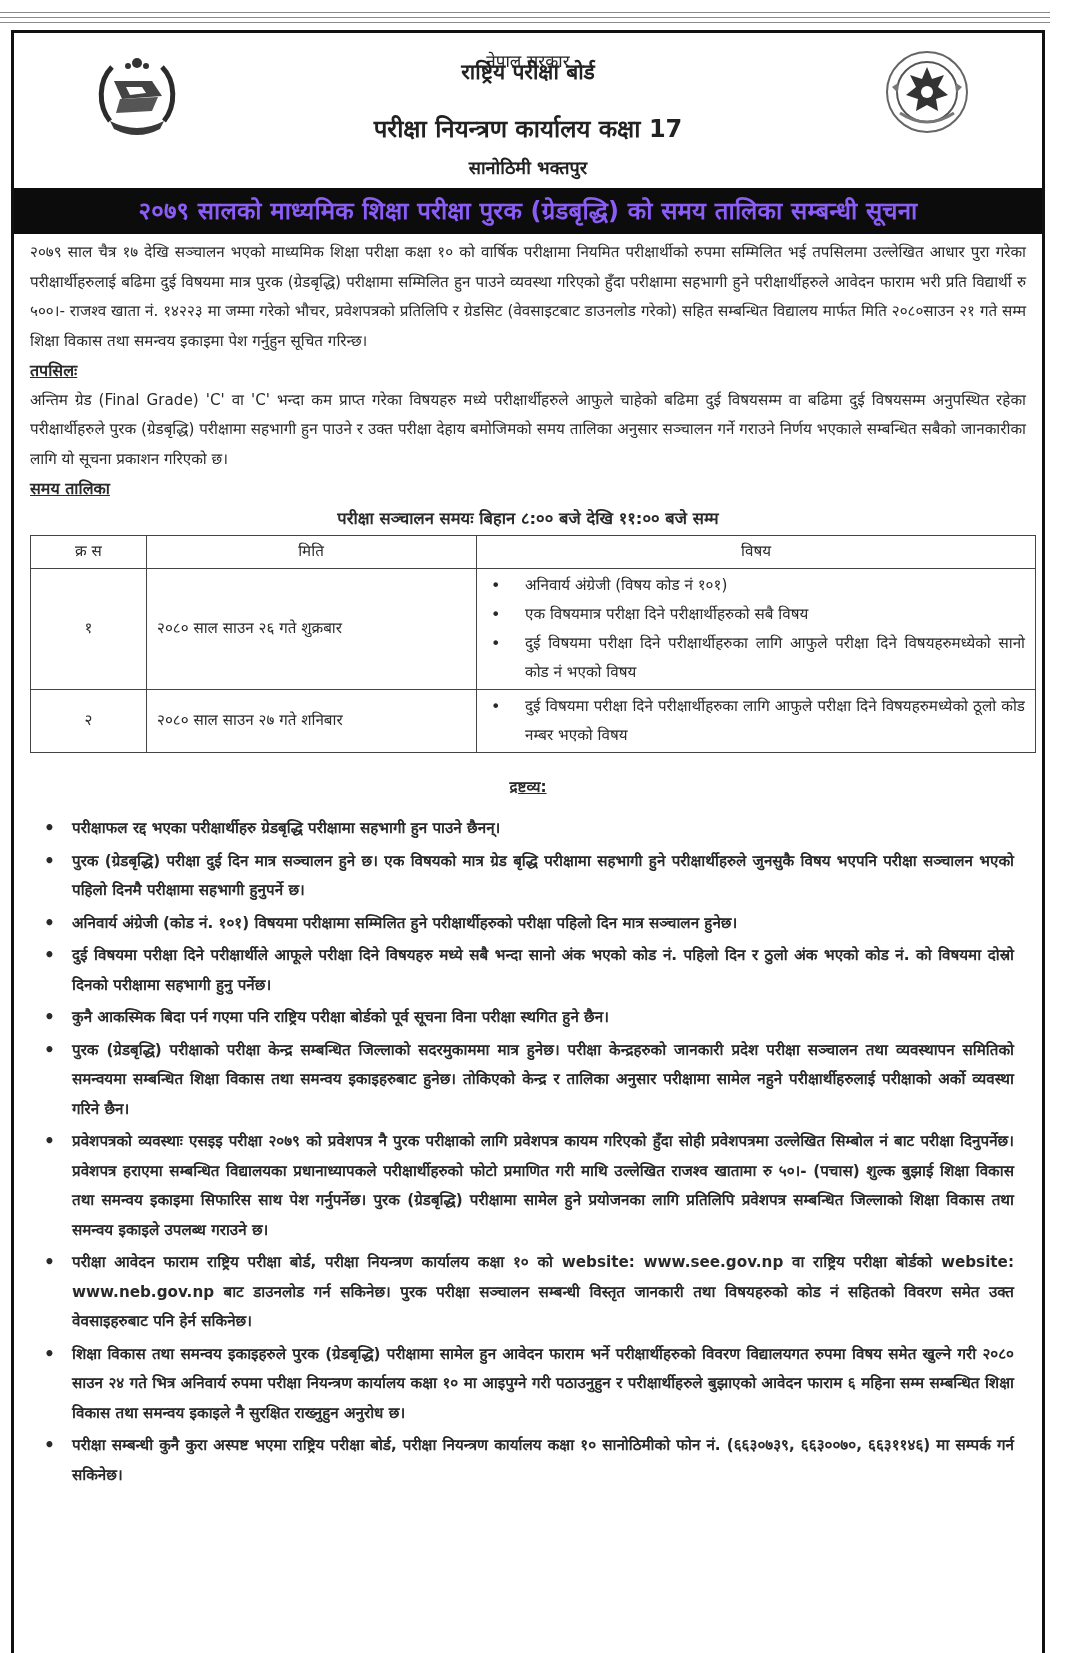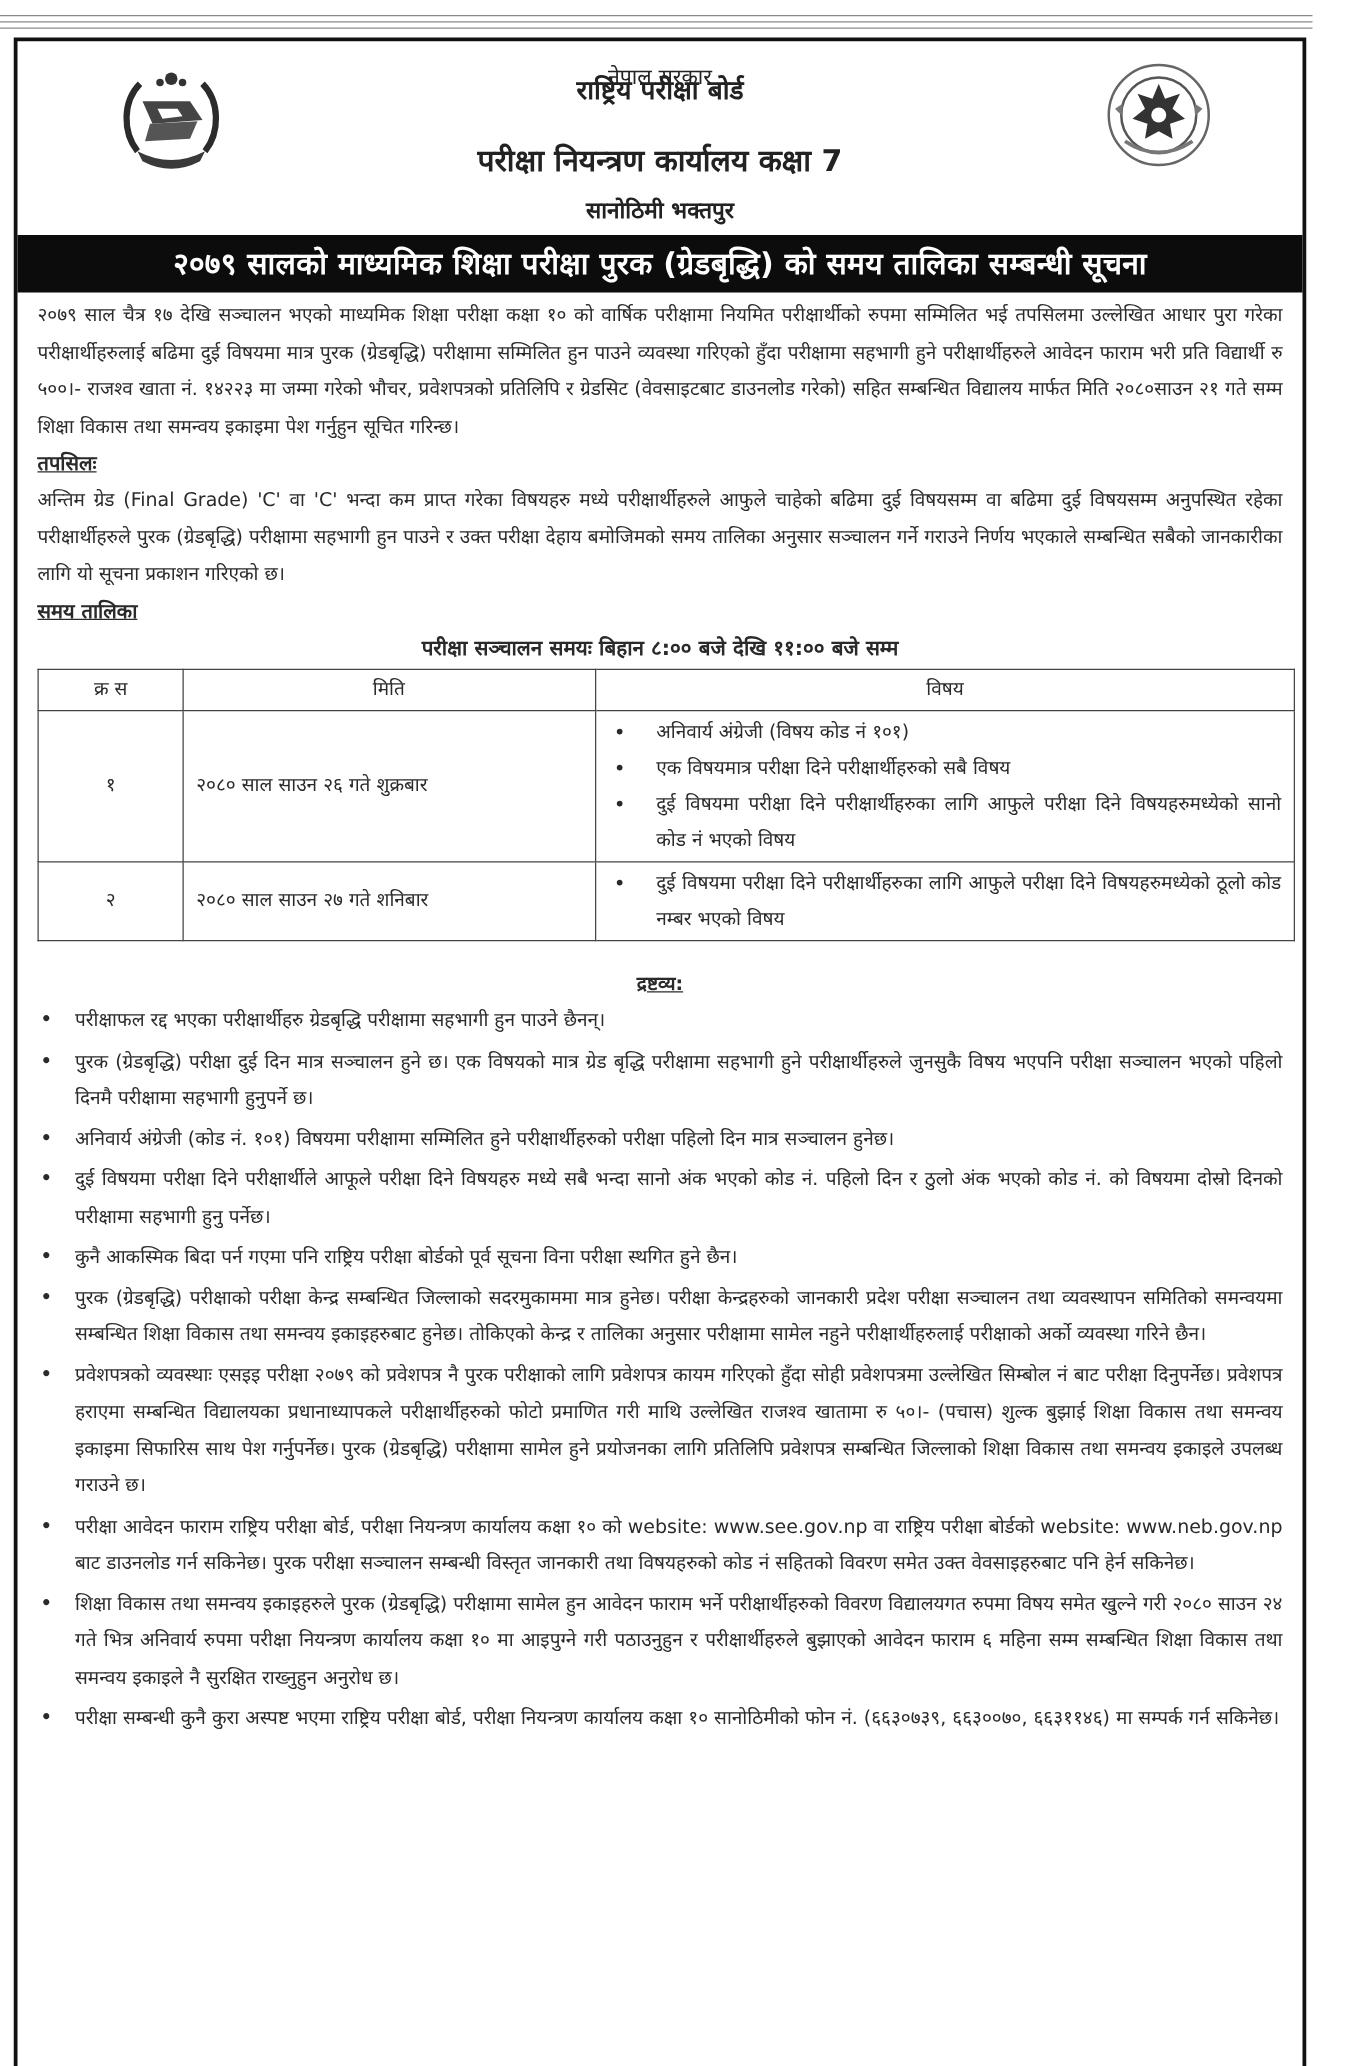--- a/index.html
+++ b/index.html
@@ -17,39 +17,39 @@
   .header { position: relative; height: 155px; text-align: center; }
   .logo { position: absolute; top: 18px; width: 90px; height: 90px; }
   .logo-left { left: 78px; }
   .logo-right { left: 868px; top: 14px; }
   .h-line { position: absolute; left: 0; right: 0; text-align: center; color: #222; }
   .h1 { top: 16px; font-size: 17px; }
   .h2 { top: 24px; font-size: 21px; font-weight: bold; }
   .h3 { top: 78px; font-size: 24px; font-weight: bold; }
   .h4 { top: 122px; font-size: 18px; font-weight: bold; }
   .title-bar {
-    background: #0c0c0c; color: #ffffff; height: 46px; line-height: 46px;
+    background: #0c0c0c; color: #8b5cf6; height: 46px; line-height: 46px;
     text-align: center; font-size: 24px; font-weight: bold; letter-spacing: 0.2px;
   }
   .content { padding: 4px 16px 0 16px; font-size: 15.2px; line-height: 29.5px; color: #2a2a2a; }
   .para { text-align: justify; }
   .center-u { text-align: left; text-decoration: underline; font-size: 16px; font-weight: bold; }
   .basis-title { font-weight: bold; font-size: 15.5px; }
   .time-title { text-align: center; font-weight: bold; font-size: 16.5px; }
   table.sched { width: 1006px; border-collapse: collapse; margin-top: 2px; font-size: 15.2px; }
   table.sched td, table.sched th { border: 1.5px solid #444; vertical-align: middle; }
   table.sched th { font-weight: normal; height: 28px; }
   .c1 { width: 113px; text-align: center; }
   .c2 { width: 318px; padding-left: 10px; text-align: left; }
   .c3 { padding: 2px 10px 2px 10px; }
   .subj-list { list-style: none; margin: 0; padding: 0; }
   .subj-list li { position: relative; padding-left: 38px; text-align: justify; line-height: 29px; }
   .subj-list li::before { content: "•"; position: absolute; left: 4px; top: 0; font-size: 16px; }
   .notes-title { text-decoration: underline; font-weight: bold; margin-top: 20px; text-align: center; }
-  .notes-list { list-style: none; margin: 0; padding: 0; }
+  .notes-list { list-style: none; margin: 12px; padding: 0; font-weight: bold; }
   .notes-list li { position: relative; padding-left: 30px; text-align: justify; margin-bottom: 3px; }
   .notes-list li::before { content: "•"; position: absolute; left: 2px; top: 0; font-size: 17px; }
 </style>
 </head>
 <body>
 
 <div class="top-rules">
   <div></div>
     <div></div>
     <div></div>
@@ -69,21 +69,21 @@
           <circle cx="54" cy="15" r="3"></circle>
         <path d="M22 30 L60 30 L70 45 L30 48 Z" fill="#444"></path>
         <path d="M28 48 L66 46 L60 60 L24 62 Z" fill="#555"></path>
         <path d="M18 70 Q45 84 72 70 L68 78 Q45 90 22 78 Z" fill="#3a3a3a"></path>
       </g>
       <path d="M34 36 L50 36 L54 42 L38 44 Z" fill="#fff"></path>
     </svg>
 
     <div class="h-line h1">नेपाल सरकार</div>
     <div class="h-line h2">राष्ट्रिय परीक्षा बोर्ड</div>
-    <div class="h-line h3">परीक्षा नियन्त्रण कार्यालय कक्षा 7</div>
+    <div class="h-line h3">परीक्षा नियन्त्रण कार्यालय कक्षा 17</div>
     <div class="h-line h4">सानोठिमी भक्तपुर</div>
 
     <svg class="logo logo-right" viewBox="0 0 90 90">
       <circle cx="45" cy="45" r="40" fill="none" stroke="#666" stroke-width="2"></circle>
       <circle cx="45" cy="45" r="30" fill="none" stroke="#555" stroke-width="2"></circle>
       <path d="M45 20 L50 32 L62 28 L56 40 L66 48 L54 52 L56 64 L45 58 L34 64 L36 52 L24 48 L34 40 L28 28 L40 32 Z" fill="#333"></path>
       <circle cx="45" cy="45" r="6" fill="#fff"></circle>
       <path d="M10 40 L16 36 L16 46 Z M80 40 L74 36 L74 46 Z" fill="#777"></path>
       <path d="M18 66 Q45 84 72 66" fill="none" stroke="#777" stroke-width="3"></path>
     </svg>

